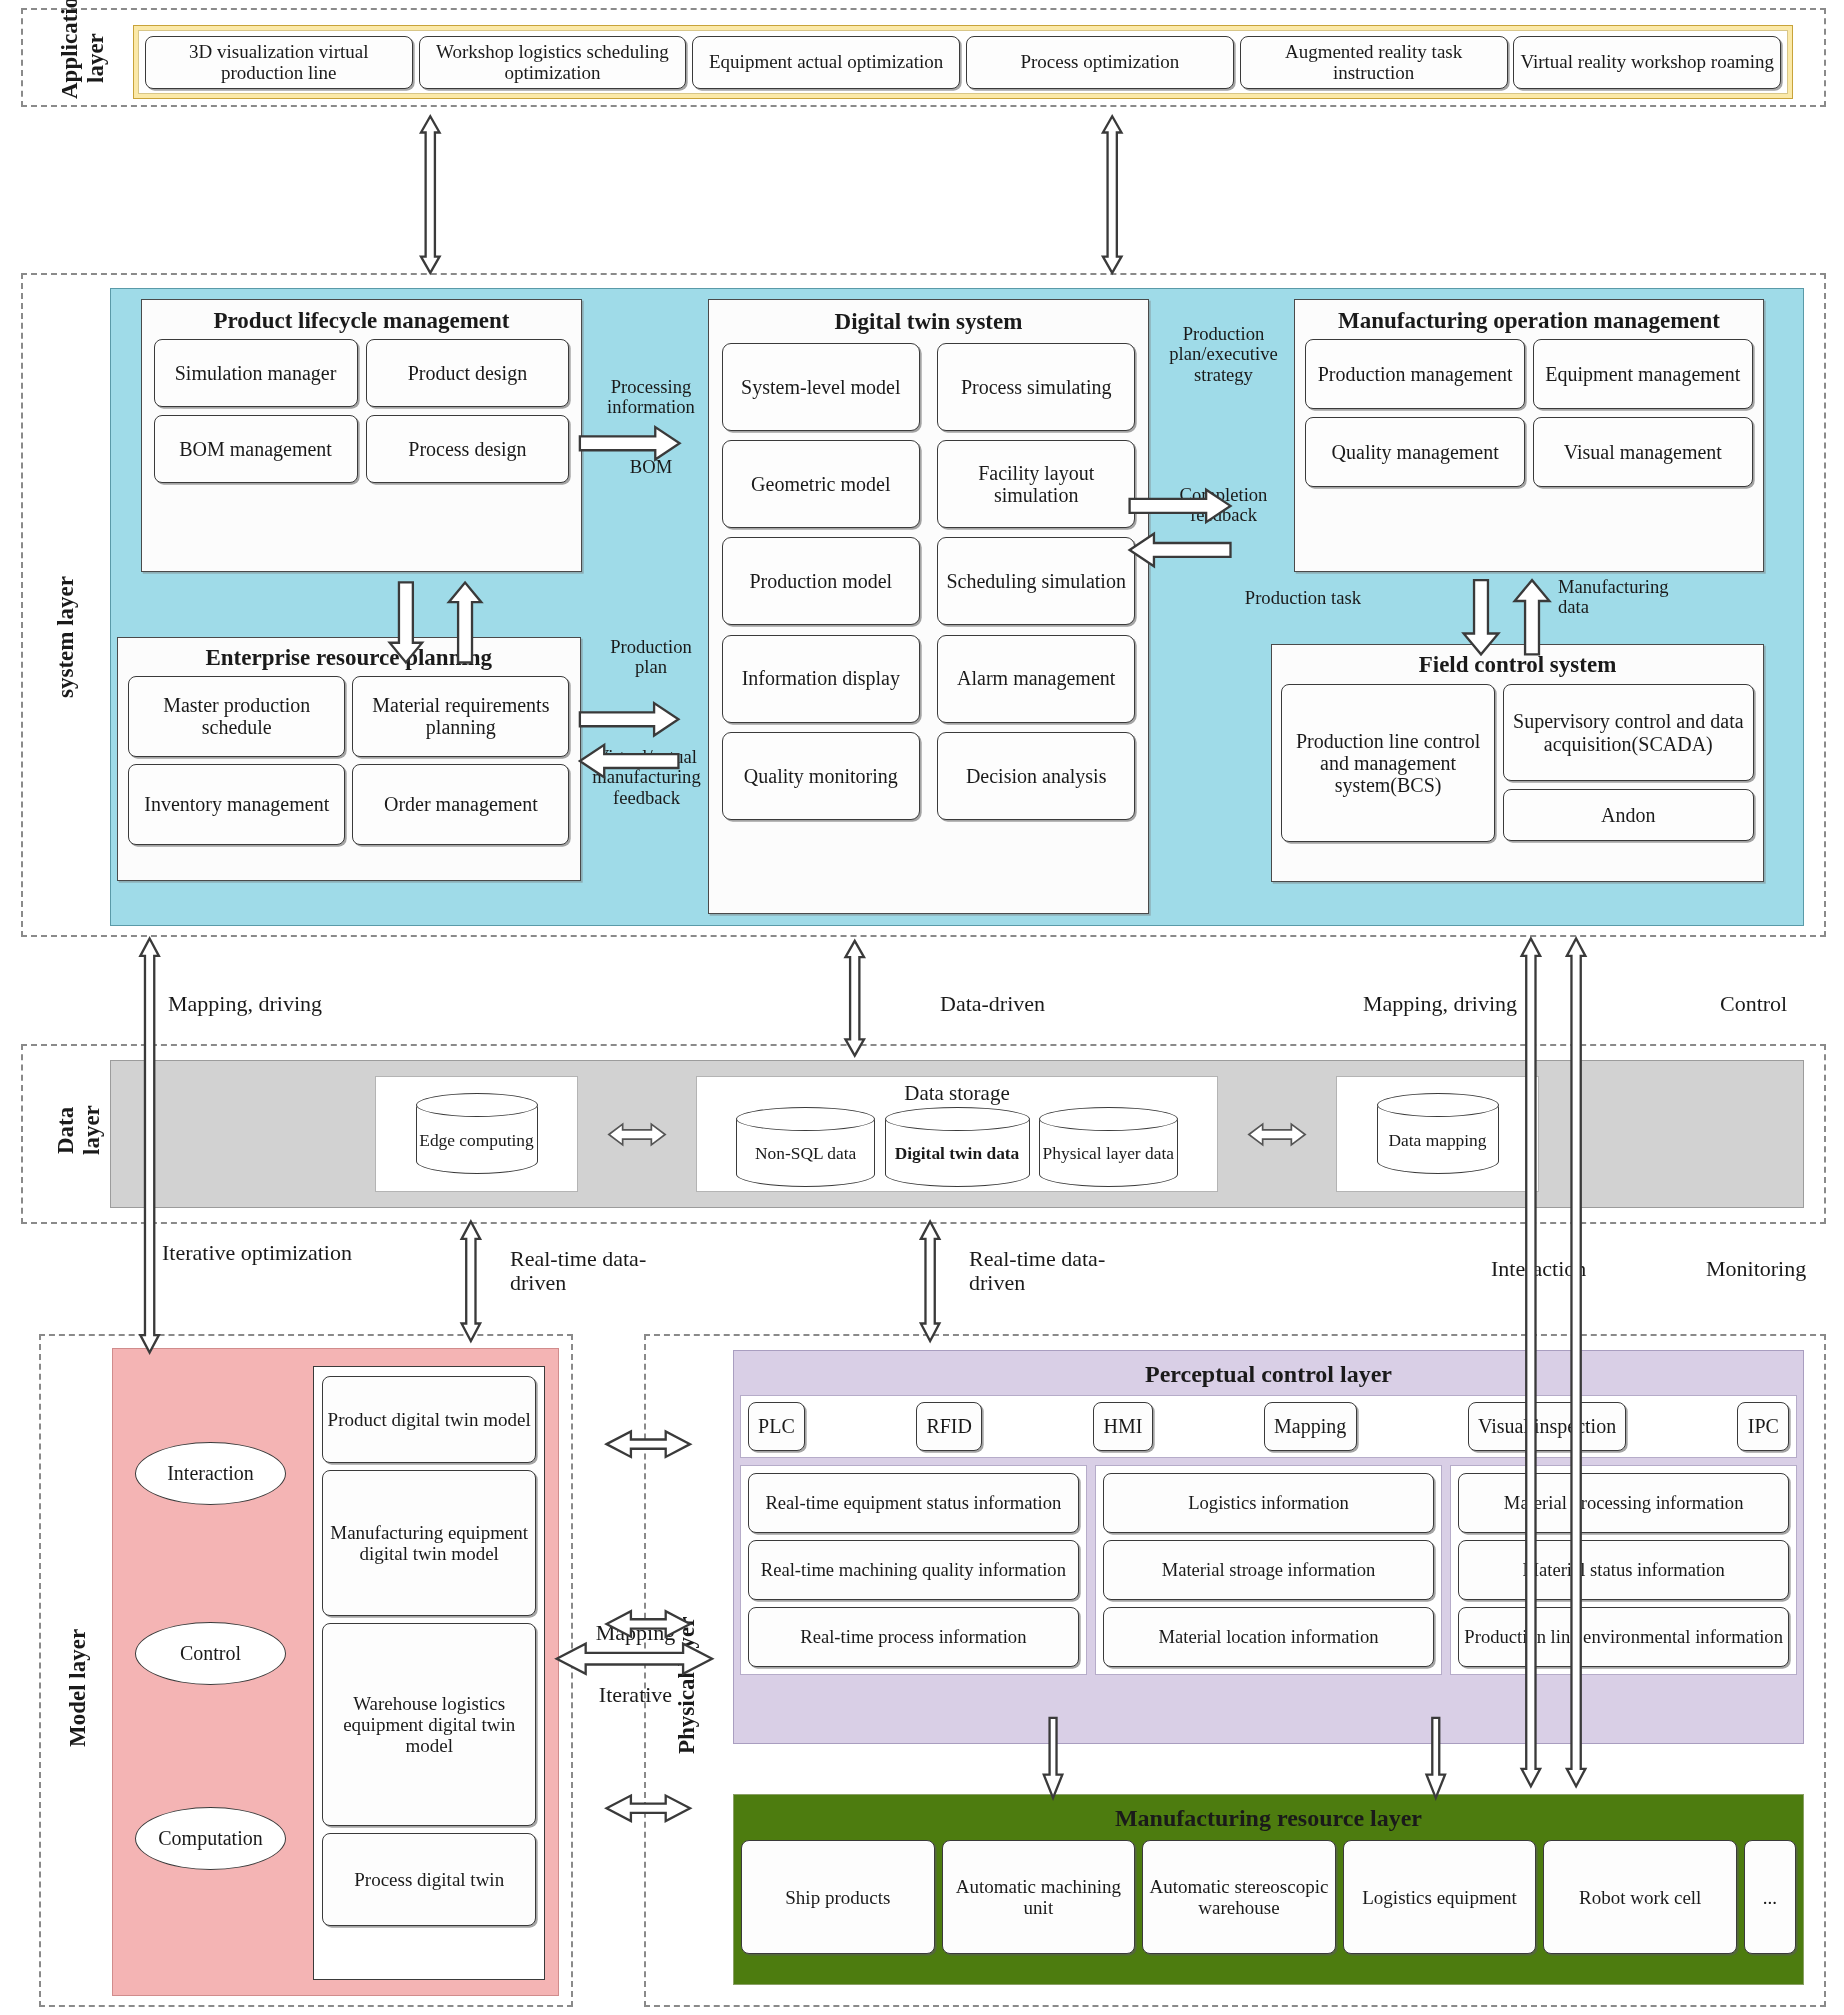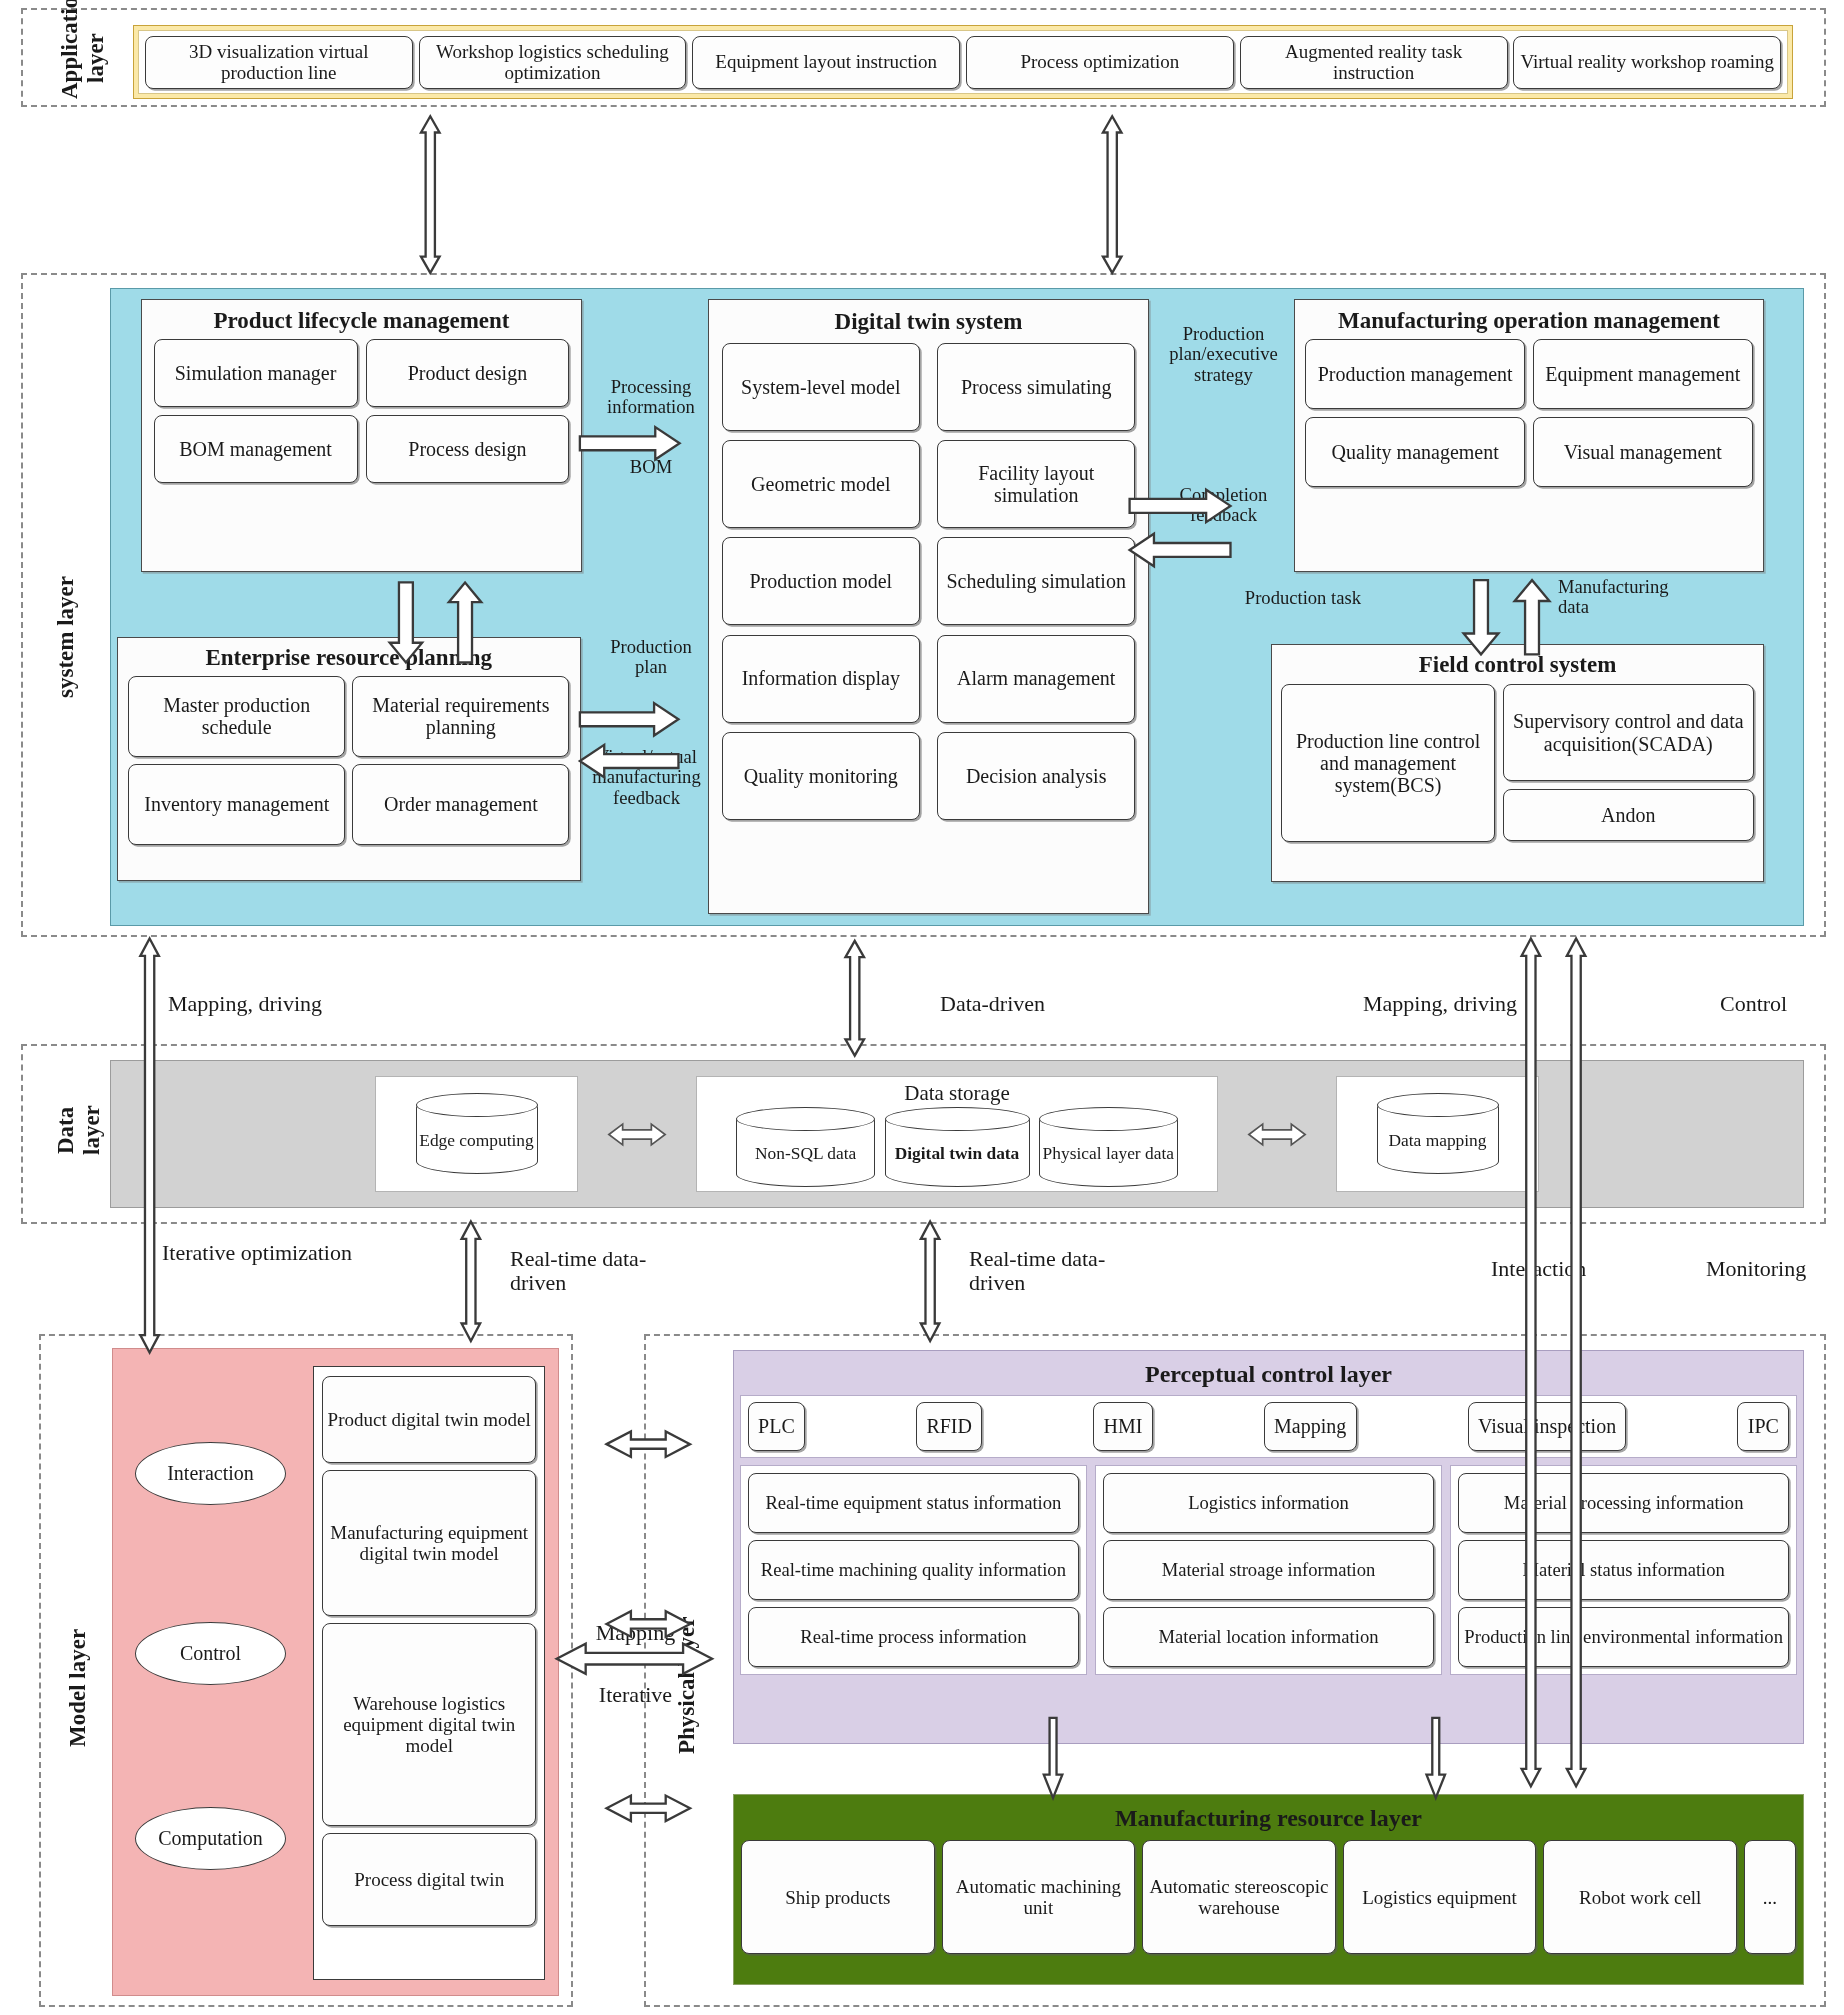--- a/index.html
+++ b/index.html
@@ -52,21 +52,21 @@
     background:#9fdbe8; border:1.7px solid #5a9aa8;
   }
   #plm { position:absolute; left:30px; top:10.4px; width:441px; height:273px; }
   #plm .grid { display:grid; grid-template-columns:1fr 1fr; gap:8px; width:100%; padding:0 11.6px 8px; margin-top:5.8px; }
   #plm .grid .rbox { height:68px; }
   #erp { position:absolute; left:5.8px; top:348px; width:464px; height:244px; }
   #erp .grid { display:grid; grid-template-columns:1fr 1fr; gap:7px; width:100%; padding:0 10.4px 7px; margin-top:3.5px; }
   #erp .grid .rbox { height:81px; }
   #dts { position:absolute; left:597px; top:10.4px; width:441px; height:615px; }
   #dts .grid { display:grid; grid-template-columns:1fr 1fr; gap:9.3px 17.4px; width:100%; padding:0 12.8px 9.3px; margin-top:8px; }
-  #dts .grid .rbox { height:88px; }
+  #dts .grid .rbox { height:88px;border-radius:9px; }
   #mom { position:absolute; left:1183px; top:10.4px; width:470px; height:273px; }
   #mom .grid { display:grid; grid-template-columns:1fr 1fr; gap:8px; width:100%; padding:0 10.4px 8px; margin-top:5.8px; }
   #mom .grid .rbox { height:70px; }
   #fcs { position:absolute; left:1160px; top:355px; width:493px; height:238px; }
   #fcs .row { display:flex; gap:8px; width:100%; padding:0 9.3px 8px; margin-top:3.5px; }
   #fcs .col-l { width:46%; }
   #fcs .col-r { width:54%; display:flex; flex-direction:column; gap:8px; }
 
   
   #data-layer { left:21px; top:1044px; width:1805px; height:180px; }
@@ -126,21 +126,21 @@
 </style>
 </head>
 <body>
 
 <div class="layer-wrap" id="app-layer">
   <div class="layer-label" style="left:34px; top:8px; height:81px; text-align:center;">Application<br>layer</div>
   <div id="app-band">
     <div id="app-inner">
       <div class="rbox">3D visualization virtual production line</div>
       <div class="rbox">Workshop logistics scheduling optimization</div>
-      <div class="rbox">Equipment layout instruction</div>
+      <div class="rbox">Equipment actual optimization</div>
       <div class="rbox">Process optimization</div>
       <div class="rbox">Augmented reality task instruction</div>
       <div class="rbox">Virtual reality workshop roaming</div>
     </div>
   </div>
 </div>
 
 <div class="layer-wrap" id="sys-layer">
   <div class="layer-label" style="left:30px; top:232px; height:191px;">system layer</div>
 

